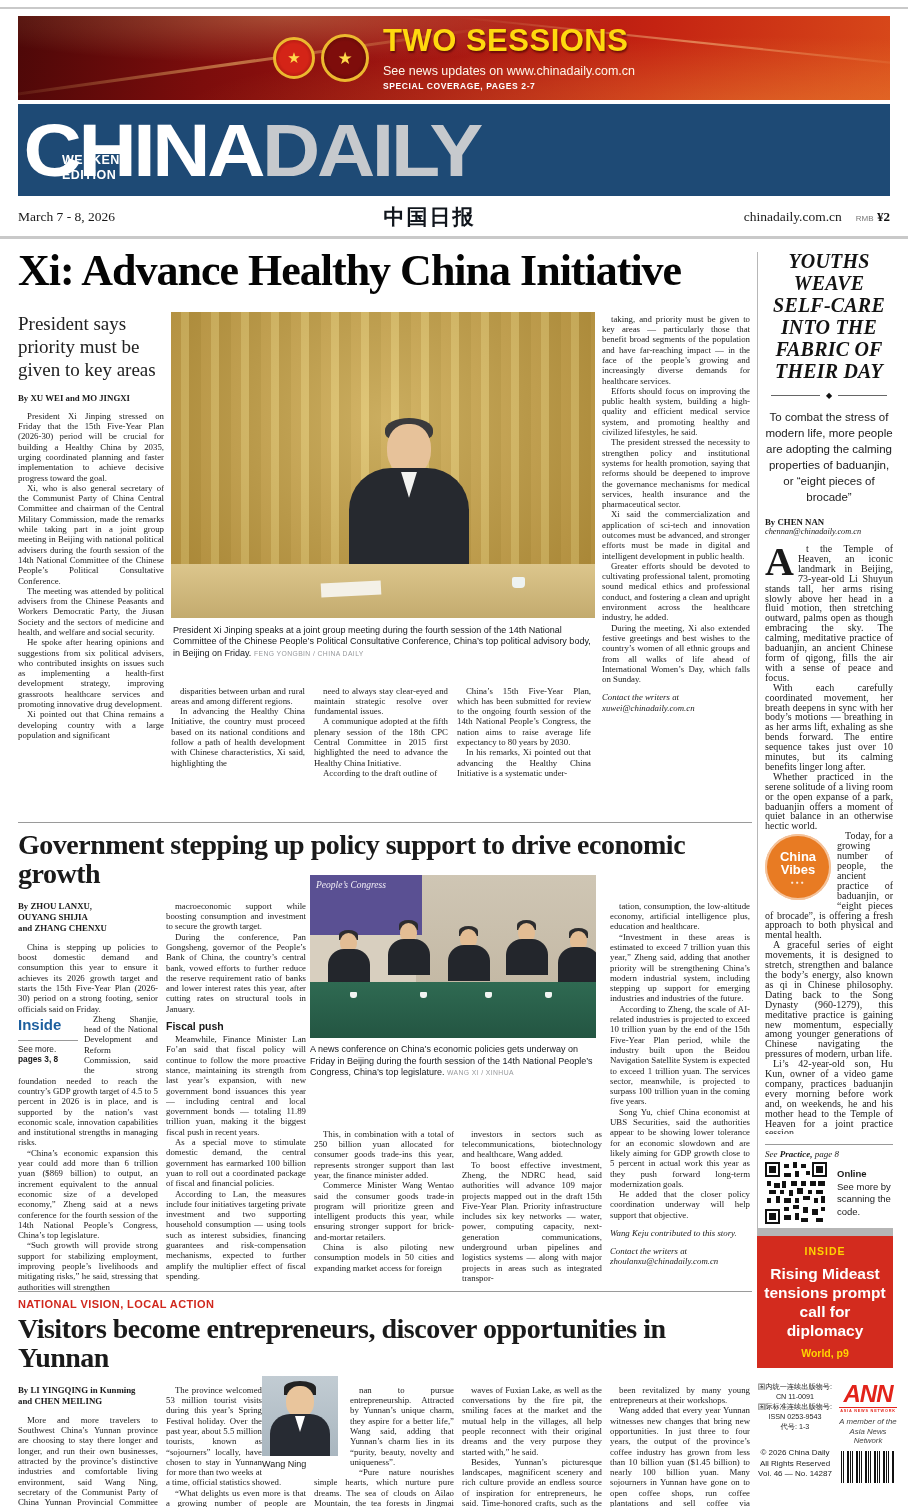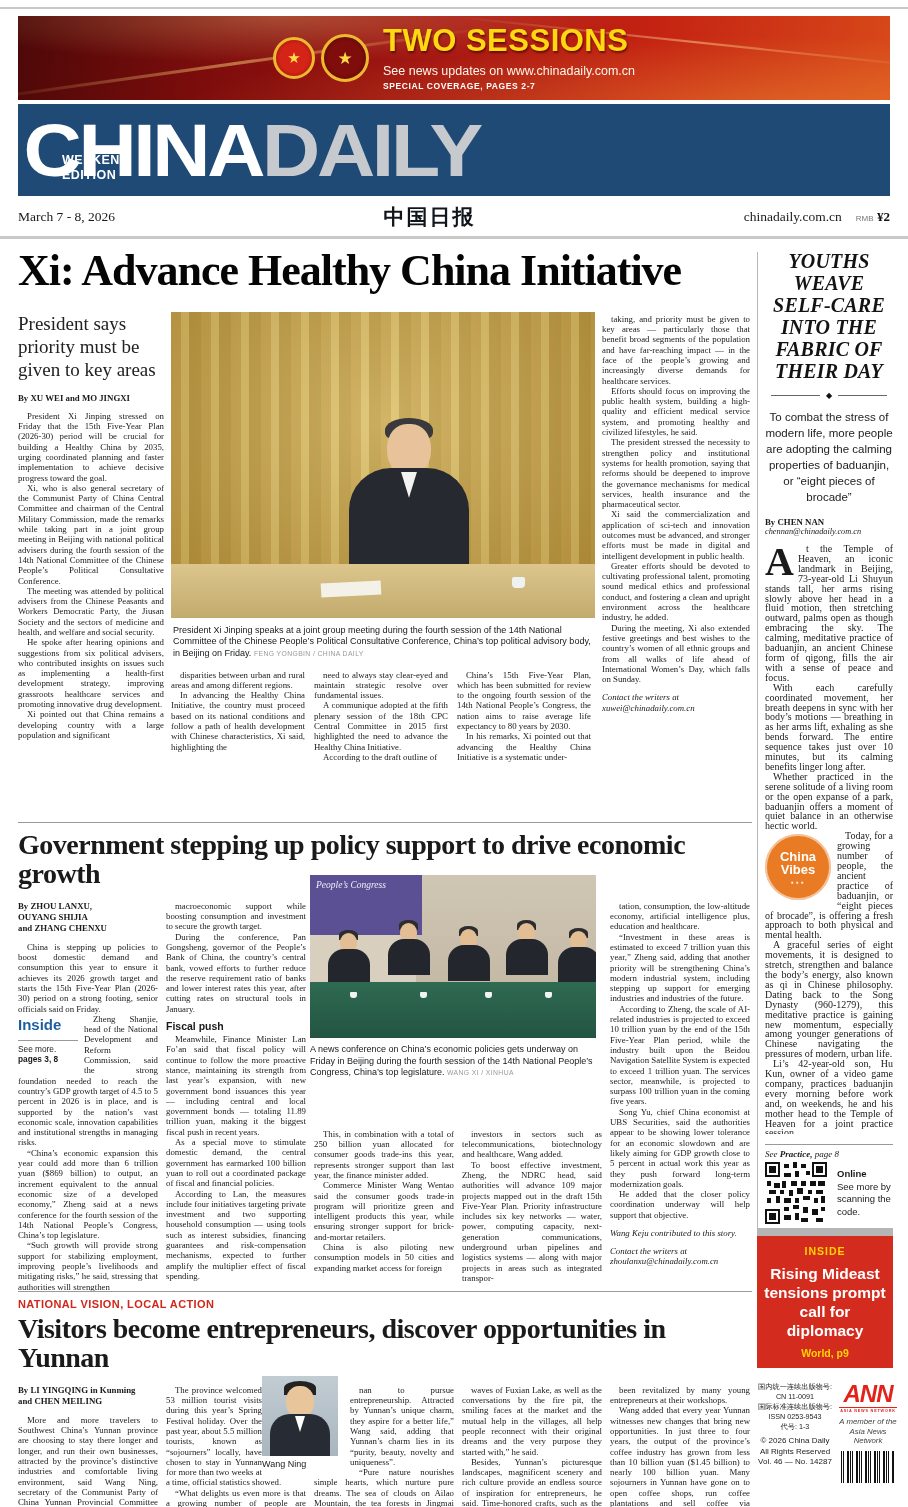--- a/index.html
+++ b/index.html
@@ -72,21 +72,21 @@
   .xi-table{position:absolute;bottom:0;left:0;width:100%;height:54px;background:linear-gradient(#dcc68c,#c3ab6e);}
   .xi-paper{position:absolute;bottom:22px;left:150px;width:60px;height:14px;background:#f4f1e8;transform:rotate(-3deg);}
   .xi-cup{position:absolute;bottom:30px;right:70px;width:13px;height:11px;background:#eef3f2;border-radius:2px 2px 4px 4px;}
   .xi-person{position:absolute;left:178px;bottom:44px;width:120px;height:150px;}
   .xi-head{position:absolute;left:38px;top:0;width:44px;height:52px;background:#e7c29a;border-radius:45% 45% 48% 48%;}
   .xi-hair{position:absolute;left:36px;top:-6px;width:48px;height:24px;background:#3a3a3c;border-radius:50% 50% 40% 40%;}
   .xi-body{position:absolute;left:0;top:44px;width:120px;height:106px;background:#26292f;border-radius:42px 42px 0 0;}
   .xi-shirt{position:absolute;left:52px;top:48px;width:16px;height:26px;background:#f3f3f1;clip-path:polygon(50% 100%,0 0,100% 0);}
   .lead-caption{margin:7px 2px 10px 2px;}
   .lead-subcols{display:flex;gap:9px;}
-  .lead-subcols .bt{width:134px;flex:none;}
+  .lead-subcols .bt{width:134px;flex:none;margin-top:16px;}
   
   .econ{height:463px;overflow:hidden;position:relative;padding-top:5px;}
   .econ-headline{font-weight:700;font-size:28px;line-height:1.05;letter-spacing:-.5px;margin:2px 0 12px 0;}
   .econ-row{display:flex;gap:8px;}
   .econ-row .col{width:140px;flex:none;}
   .econ .byline{margin-bottom:8px;}
   .inside-box{float:left;width:60px;margin:3px 6px 2px 0;font-family:"Liberation Sans",sans-serif;}
   .inside-label{color:#1d5f9e;font-weight:700;font-size:15px;line-height:1;}
   .inside-more{font-size:8.3px;color:#222;margin-top:8px;border-top:1px solid #999;padding-top:3px;}
   .inside-pages{font-size:8.3px;font-weight:700;}
@@ -149,21 +149,21 @@
   .sb-redcap{position:absolute;left:-8px;top:978px;width:136px;height:8px;background:#b5b5b5;}
   .sb-red{position:absolute;left:-8px;top:986px;width:136px;height:132px;background:#d32b1e;
      display:flex;flex-direction:column;align-items:center;justify-content:center;gap:7px;text-align:center;
      font-family:"Liberation Sans",sans-serif;padding:4px 6px;box-sizing:border-box;}
   .sb-red .lbl{color:#ffd400;font-weight:700;font-size:10.5px;letter-spacing:1px;}
   .sb-red .hl{color:#fff;font-weight:700;font-size:15.5px;line-height:19px;}
   .sb-red .pg{color:#ffd400;font-weight:700;font-size:10.5px;}
   .sb-pub{position:absolute;left:-8px;top:1132px;width:140px;display:flex;gap:6px;font-family:"Liberation Sans",sans-serif;}
   .pub-left{width:76px;flex:none;text-align:center;}
   .pub-cn{font-size:7.2px;line-height:10px;color:#222;}
-  .pub-c{font-size:8px;line-height:10.5px;color:#222;margin-top:4px;}
+  .pub-c{font-size:8px;line-height:10.5px;color:#222;margin-top:16px;}
   .pub-right{width:58px;flex:none;text-align:center;}
   .ann{color:#e2231a;font-weight:900;font-style:italic;font-size:24px;line-height:1;letter-spacing:-1px;}
   .ann-sub{color:#e2231a;font-size:3.8px;font-weight:700;letter-spacing:.8px;border-top:1px solid #e2231a;margin-top:1px;padding-top:1px;}
   .ann-mem{font-style:italic;font-size:7.8px;line-height:9.5px;color:#444;margin-top:4px;}
   .barcode{width:54px;height:32px;margin:5px auto 0 auto;
      background:repeating-linear-gradient(90deg,#111 0 1px,#fff 1px 2px,#111 2px 3px,#fff 3px 6px,#111 6px 8px,#fff 8px 9px);}
 </style>
 </head>
 <body>
 

